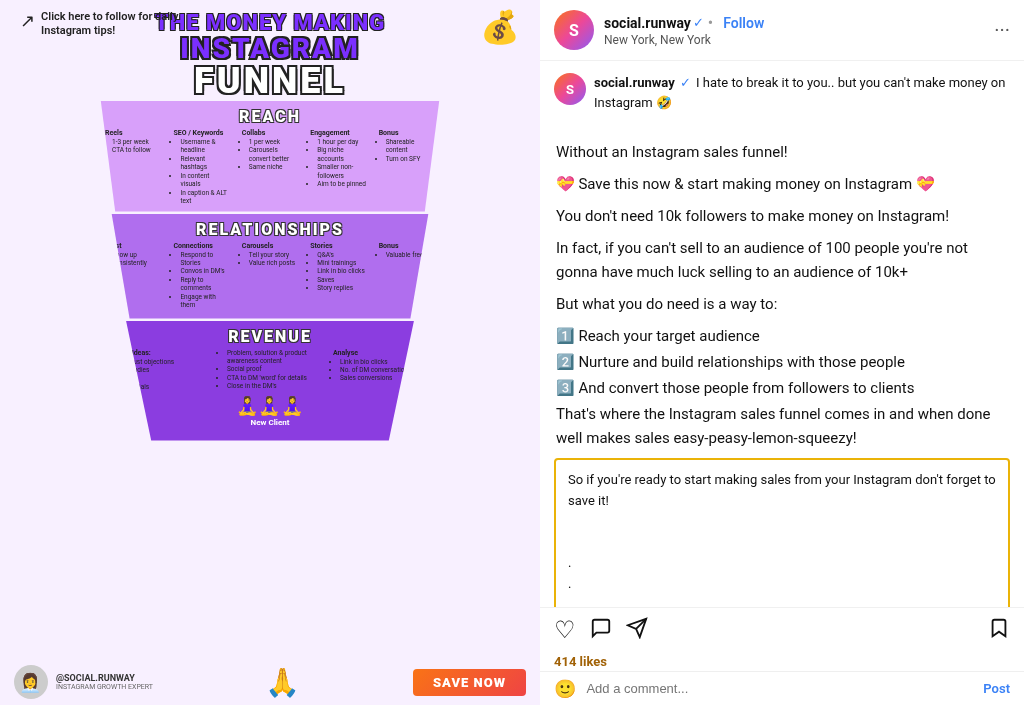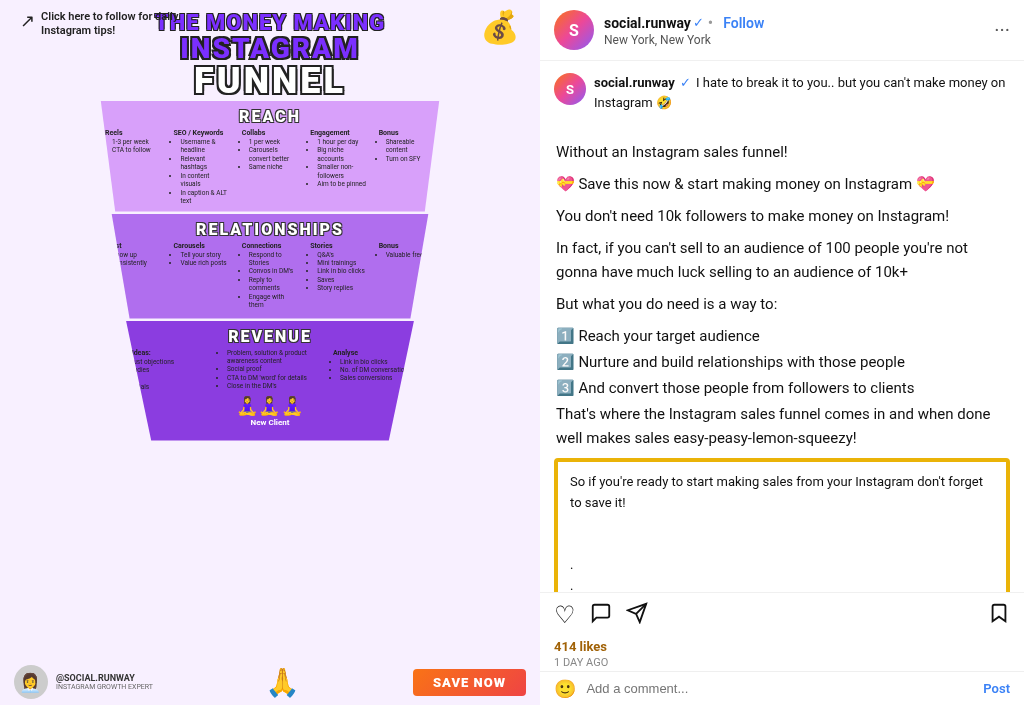--- a/index.html
+++ b/index.html
@@ -238,21 +238,21 @@
       font-size: 15px;
       line-height: 1.6;
       color: #111;
       padding: 0 2px;
       margin-top: 28px;
     }
     .ig-body-text p { margin-bottom: 8px; }
     .ig-body-text .numbered { margin-bottom: 2px; }
 
     .ig-highlight-box {
-      border: 4px solid #eab308;
+      border: 2px solid #eab308;
       border-radius: 4px;
       padding: 10px 12px;
       margin: 8px 0;
       font-size: 13px;
       line-height: 1.6;
       color: #111;
     }
     .ig-highlight-box a { color: #3b82f6; text-decoration: none; }
 
     
@@ -396,33 +396,33 @@
       </div>
       <div class="trap-header">RELATIONSHIPS</div>
       <div class="cols3">
         <div class="col-block">
           <b>Trust</b>
           <ul>
             <li>Show up consistently</li>
           </ul>
         </div>
         <div class="col-block">
-          <b>Carousels</b>
-          <ul>
-            <li>Tell your story</li>
-            <li>Value rich posts</li>
-          </ul>
-        </div>
-        <div class="col-block">
           <b>Connections</b>
           <ul>
             <li>Respond to Stories</li>
             <li>Convos in DM's</li>
             <li>Reply to comments</li>
             <li>Engage with them</li>
+          </ul>
+        </div>
+        <div class="col-block">
+          <b>Carousels</b>
+          <ul>
+            <li>Tell your story</li>
+            <li>Value rich posts</li>
           </ul>
         </div>
         <div class="col-block">
           <b>Stories</b>
           <ul>
             <li>Q&amp;A's</li>
             <li>Mini trainings</li>
             <li>Link in bio clicks</li>
             <li>Saves</li>
             <li>Story replies</li>
@@ -552,21 +552,20 @@
     </span>
     <span class="ig-bookmark">
       <svg width="22" height="22" viewBox="0 0 24 24" fill="none" stroke="#111" stroke-width="2">
           <path d="M19 21l-7-5-7 5V5a2 2 0 0 1 2-2h10a2 2 0 0 1 2 2z"></path>
         </svg>
     </span>
   </div>
 
   <div class="ig-likes-area">
     <div class="ig-likes">414 likes</div>
-    <div class="ig-timeago">1 DAY AGO</div>
   </div>
 
   <div class="ig-comment-area">
     <span class="emoji-smile">🙂</span>
     <input class="ig-comment-input" type="text" placeholder="Add a comment..." style="">
     <span class="ig-post-btn">Post</span>
   </div>
 
 </div>
 

